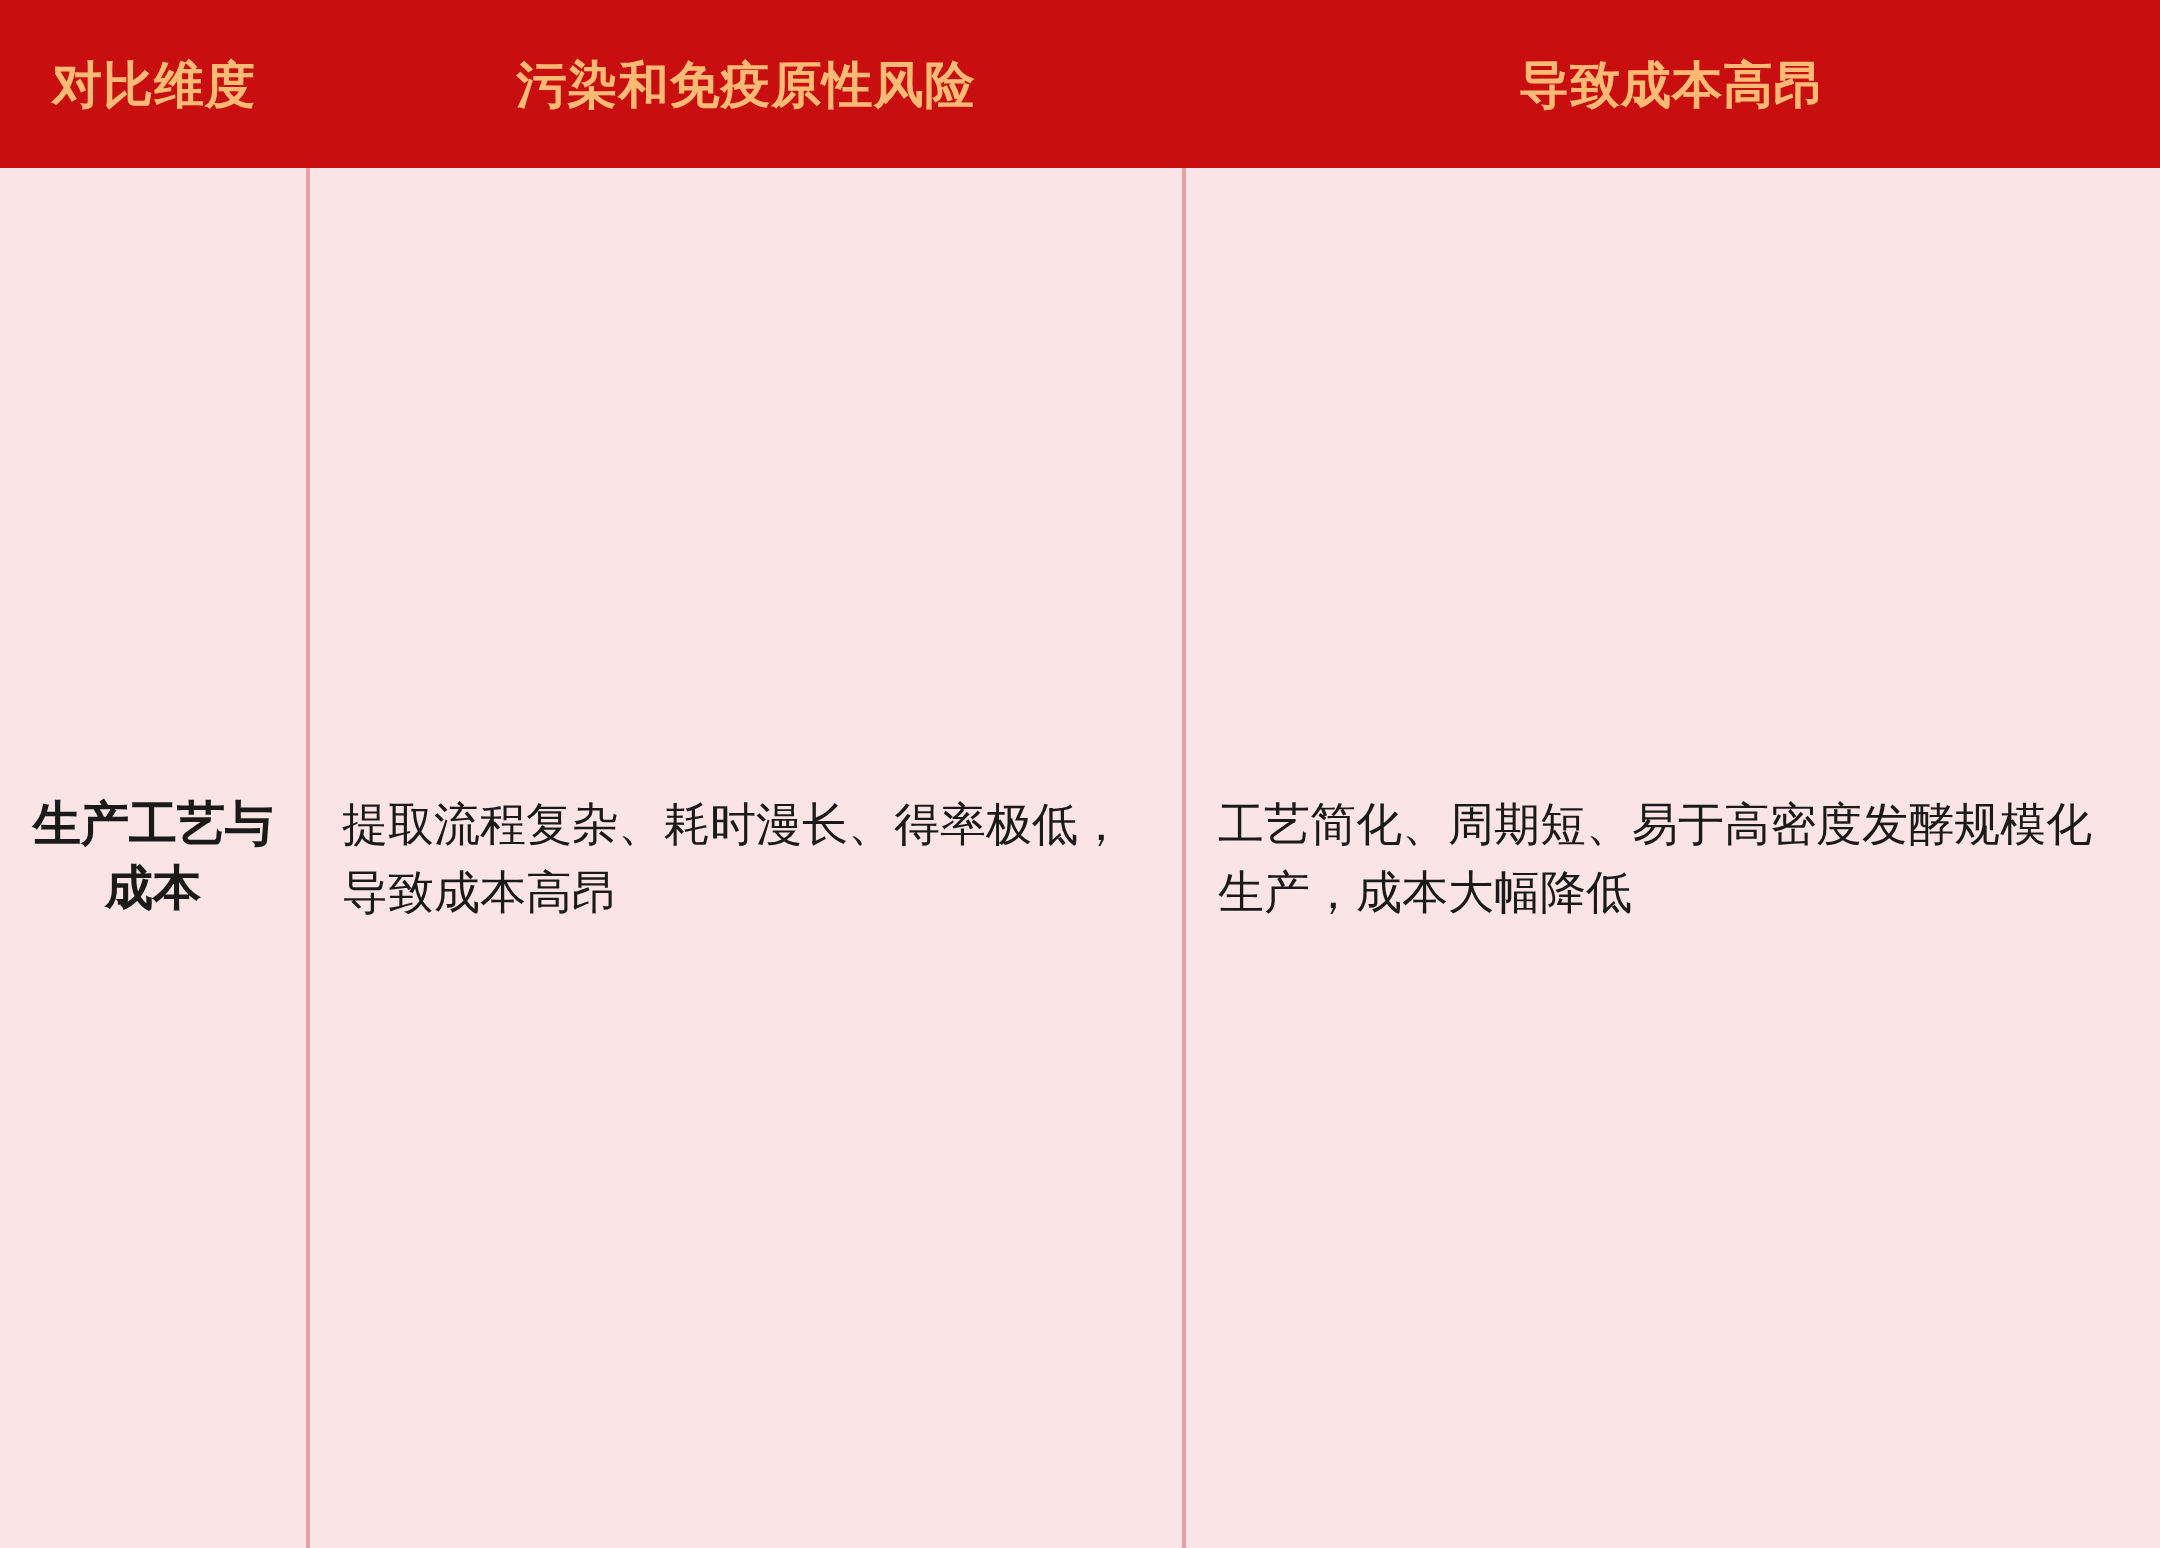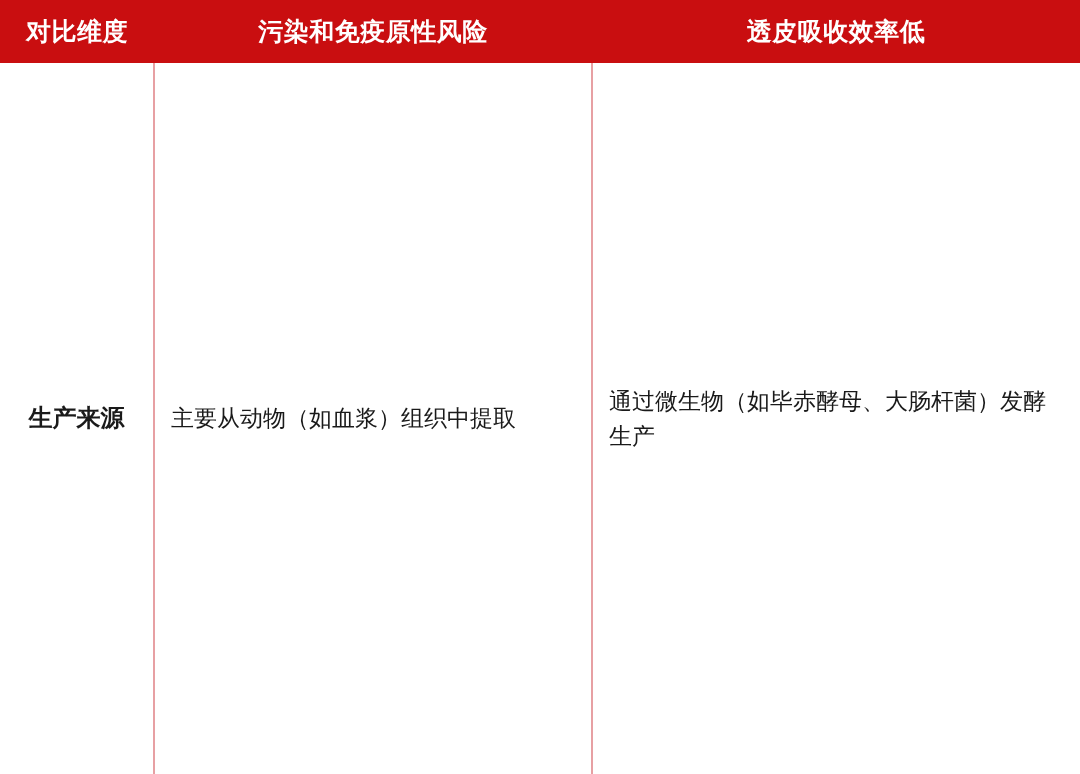--- a/index.html
+++ b/index.html
@@ -18,26 +18,26 @@
     height: 774px;
     border-collapse: collapse;
     table-layout: fixed;
   }
   .comparison-table col.c1 { width: 154px; }
   .comparison-table col.c2 { width: 438px; }
   .comparison-table col.c3 { width: 488px; }
 
   thead th {
     background: #C90E10;
-    color: #ffffff;
+    color: #fdba74;
     font-size: 25px;
     font-weight: bold;
     text-align: center;
     vertical-align: middle;
-    height: 63px;
+    height: 84px;
     padding: 0 26px;
     border: none;
     letter-spacing: 0.5px;
   }
   thead th.head-dim {
     font-size: 25px;
   }
 
   tbody td {
     border-bottom: 2px solid #E7A0A3;
@@ -81,23 +81,23 @@
 <table class="comparison-table">
   <colgroup>
     <col class="c1">
     <col class="c2">
     <col class="c3">
   </colgroup>
   <thead>
     <tr>
       <th class="head-dim">对比维度</th>
       <th>污染和免疫原性风险</th>
-      <th>透皮吸收效率低</th>
+      <th>导致成本高昂</th>
     </tr>
   </thead>
   <tbody>
-    <tr class="plain">
-      <td class="dim">生产来源</td>
-      <td class="cell">主要从动物（如血浆）组织中提取</td>
-      <td class="cell">通过微生物（如毕赤酵母、大肠杆菌）发酵生产</td>
+    <tr class="shade">
+      <td class="dim">生产工艺与成本</td>
+      <td class="cell">提取流程复杂、耗时漫长、得率极低，导致成本高昂</td>
+      <td class="cell">工艺简化、周期短、易于高密度发酵规模化生产，成本大幅降低</td>
     </tr>
   </tbody>
 </table>
 
 </body></html>

